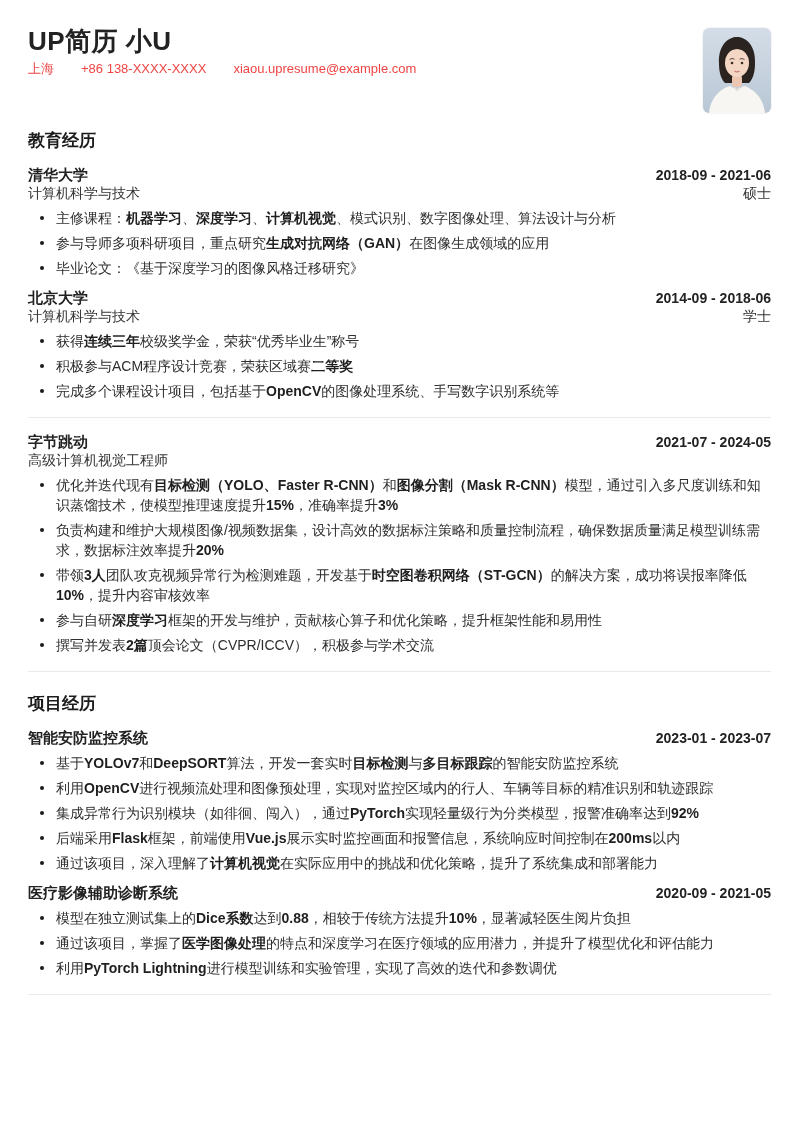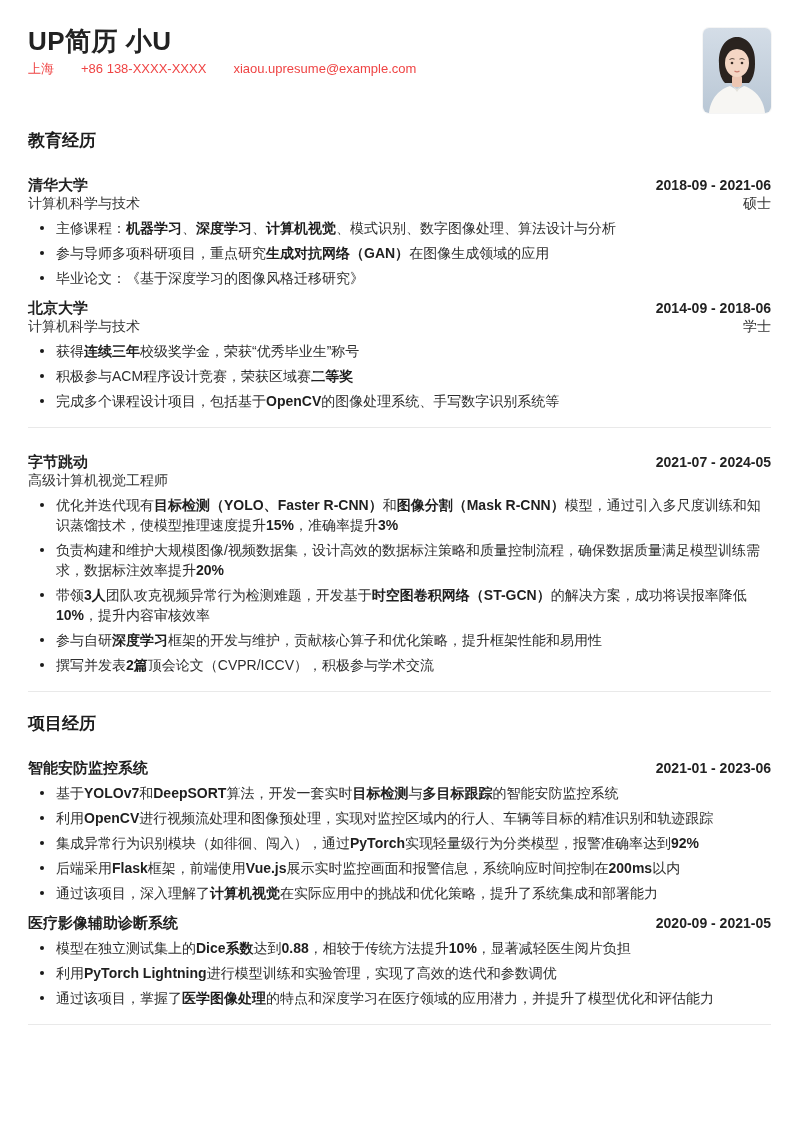--- a/index.html
+++ b/index.html
@@ -21,21 +21,21 @@
     width: 68px; height: 85px; border-radius: 6px; overflow: hidden;
     box-shadow: 0 0 0 1px rgba(0,0,0,0.04);
   }
   .photo-wrap svg { display: block; }
 
   
   .section-title { font-size: 17px; line-height: 20px; font-weight: 700; color: #1c1c1c; margin-top: 22px; }
   .section:first-child .section-title { margin-top: 54px; }
   .divider { border: 0; border-top: 1px solid #e9e9e9; margin: 16px 0 0 0; }
 
-  .entry { margin-top: 25px; }
+  .entry { margin-top: 15px; }
   .entry + .entry { margin-top: 11px; }
   .entry-head { display: flex; justify-content: space-between; align-items: flex-start; }
   .entry-left { min-width: 0; }
   .entry-title { font-size: 15px; line-height: 18px; font-weight: 700; color: #222; }
   .entry-sub { font-size: 14px; line-height: 18px; color: #333; }
   .entry-right { text-align: right; white-space: nowrap; padding-left: 16px; }
   .entry-date { font-size: 14px; line-height: 18px; font-weight: 700; color: #222; }
   .entry-degree { font-size: 14px; line-height: 18px; color: #333; }
 
   .bullets { list-style: none; margin-top: 6px; }
@@ -154,21 +154,21 @@
       </div>
       <hr class="divider">
       <div class="section">
         <div class="section-title">项目经历</div>
         <div class="entry">
           <div class="entry-head">
             <div class="entry-left">
               <div class="entry-title">智能安防监控系统</div>
             </div>
             <div class="entry-right">
-              <div class="entry-date">2021-01 - 2023-06</div>
+              <div class="entry-date">2023-01 - 2023-07</div>
             </div>
           </div>
           <ul class="bullets">
             <li>基于<b>YOLOv7</b>和<b>DeepSORT</b>算法，开发一套实时<b>目标检测</b>与<b>多目标跟踪</b>的智能安防监控系统</li>
             <li>利用<b>OpenCV</b>进行视频流处理和图像预处理，实现对监控区域内的行人、车辆等目标的精准识别和轨迹跟踪</li>
             <li>集成异常行为识别模块（如徘徊、闯入），通过<b>PyTorch</b>实现轻量级行为分类模型，报警准确率达到<b>92%</b></li>
             <li>后端采用<b>Flask</b>框架，前端使用<b>Vue.js</b>展示实时监控画面和报警信息，系统响应时间控制在<b>200ms</b>以内</li>
             <li>通过该项目，深入理解了<b>计算机视觉</b>在实际应用中的挑战和优化策略，提升了系统集成和部署能力</li>
           </ul>
         </div>
@@ -176,21 +176,21 @@
           <div class="entry-head">
             <div class="entry-left">
               <div class="entry-title">医疗影像辅助诊断系统</div>
             </div>
             <div class="entry-right">
               <div class="entry-date">2020-09 - 2021-05</div>
             </div>
           </div>
           <ul class="bullets">
             <li>模型在独立测试集上的<b>Dice系数</b>达到<b>0.88</b>，相较于传统方法提升<b>10%</b>，显著减轻医生阅片负担</li>
+            <li>通过该项目，掌握了<b>医学图像处理</b>的特点和深度学习在医疗领域的应用潜力，并提升了模型优化和评估能力</li>
             <li>利用<b>PyTorch Lightning</b>进行模型训练和实验管理，实现了高效的迭代和参数调优</li>
-            <li>通过该项目，掌握了<b>医学图像处理</b>的特点和深度学习在医疗领域的应用潜力，并提升了模型优化和评估能力</li>
           </ul>
         </div>
       </div>
       <hr class="divider">
     </div>
 
 </div>
 
 </body></html>

